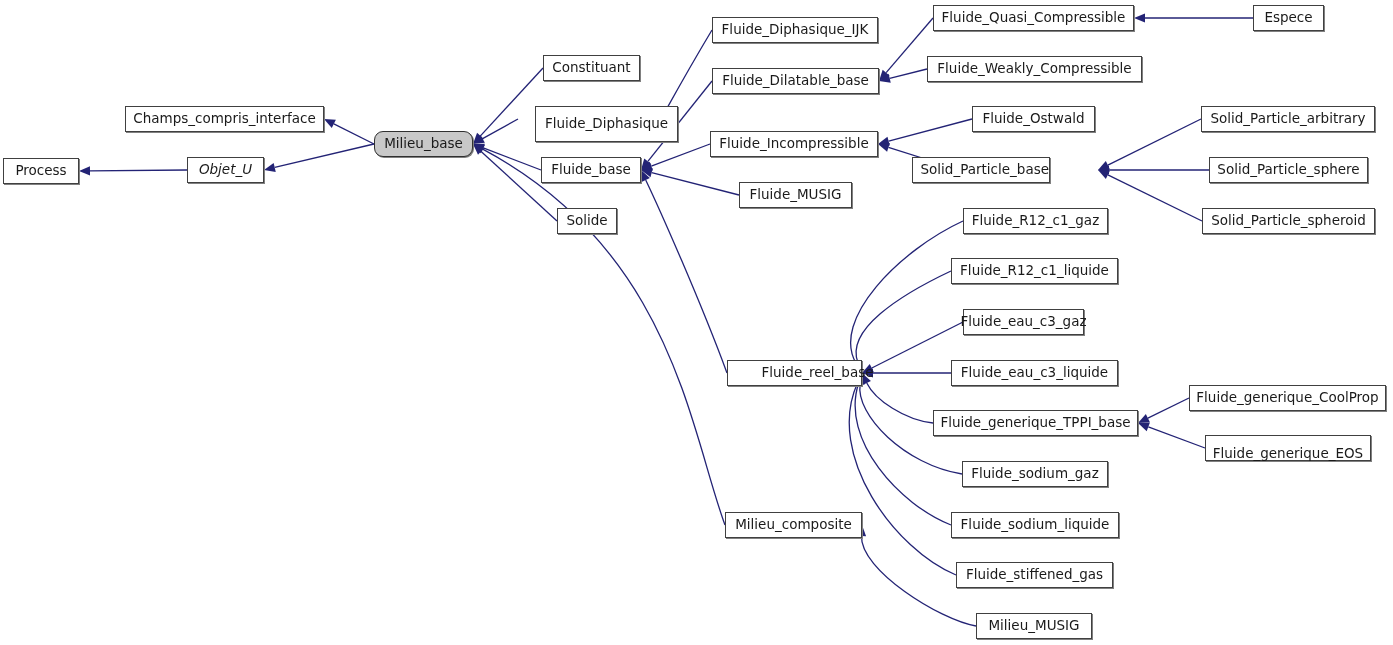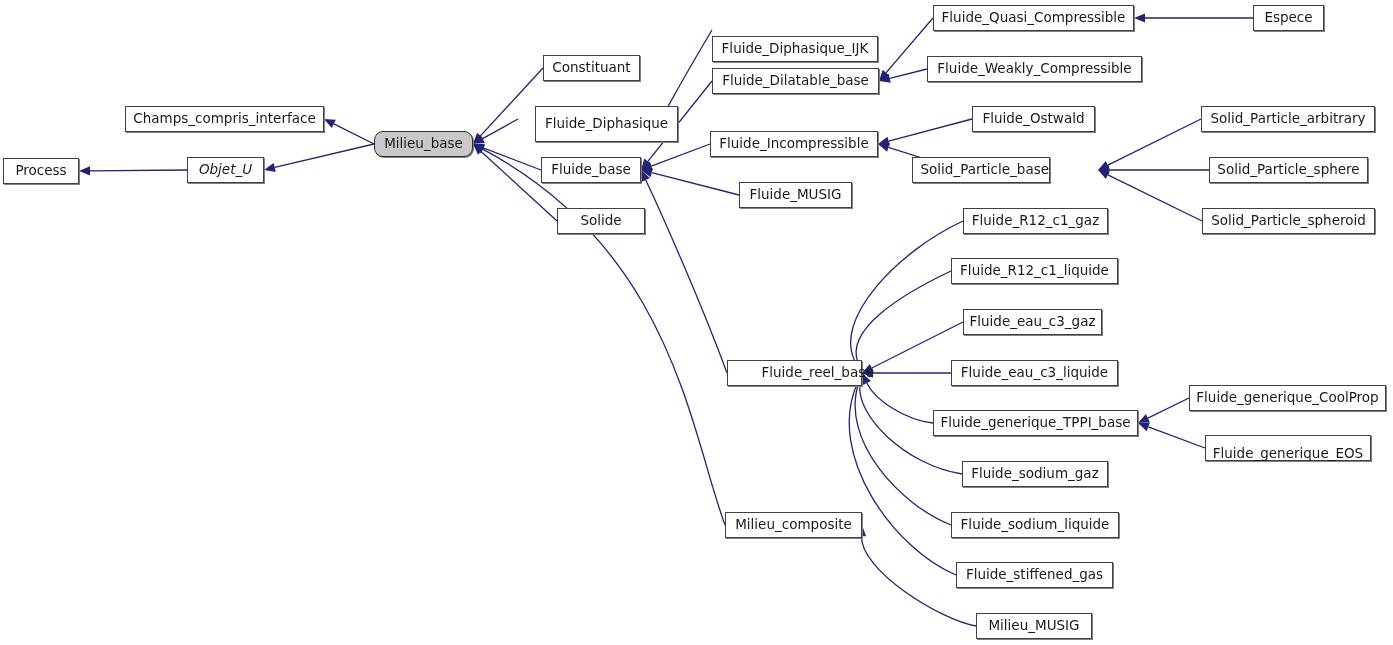--- a/index.html
+++ b/index.html
@@ -98,24 +98,24 @@
       </div>
       <div class="node" style="left: 543px; top: 55px; width: 97px; height: 26px;">
         <span>Constituant</span>
       </div>
       <div class="node" style="left: 518px; top: 106px; width: 143px; height: 36px; margin-left: 17px;">
         <span>Fluide_Diphasique</span>
       </div>
       <div class="node" style="left: 541px; top: 157px; width: 100px; height: 26px;">
         <span>Fluide_base</span>
       </div>
-      <div class="node" style="left: 557px; top: 208px; width: 88px; height: 26px;">
+      <div class="node" style="left: 557px; top: 208px; width: 60px; height: 26px;">
         <span>Solide</span>
       </div>
-      <div class="node" style="left: 712px; top: 17px; width: 166px; height: 26px; margin-top: 19px;">
+      <div class="node" style="left: 712px; top: 17px; width: 166px; height: 26px;">
         <span>Fluide_Diphasique_IJK</span>
       </div>
       <div class="node" style="left: 712px; top: 68px; width: 167px; height: 26px;">
         <span>Fluide_Dilatable_base</span>
       </div>
       <div class="node" style="left: 710px; top: 131px; width: 168px; height: 26px;">
         <span>Fluide_Incompressible</span>
       </div>
       <div class="node" style="left: 739px; top: 182px; width: 113px; height: 26px;">
         <span>Fluide_MUSIG</span>
@@ -146,21 +146,21 @@
       </div>
       <div class="node" style="left: 727px; top: 360px; width: 135px; height: 26px; padding-left: 46px;">
         <span>Fluide_reel_base</span>
       </div>
       <div class="node" style="left: 963px; top: 208px; width: 145px; height: 26px;">
         <span>Fluide_R12_c1_gaz</span>
       </div>
       <div class="node" style="left: 951px; top: 258px; width: 167px; height: 26px;">
         <span>Fluide_R12_c1_liquide</span>
       </div>
-      <div class="node" style="left: 963px; top: 309px; width: 139px; height: 26px;">
+      <div class="node" style="left: 963px; top: 309px; width: 121px; height: 26px;">
         <span>Fluide_eau_c3_gaz</span>
       </div>
       <div class="node" style="left: 951px; top: 360px; width: 167px; height: 26px;">
         <span>Fluide_eau_c3_liquide</span>
       </div>
       <div class="node" style="left: 933px; top: 410px; width: 205px; height: 26px;">
         <span>Fluide_generique_TPPI_base</span>
       </div>
       <div class="node" style="left: 1189px; top: 385px; width: 197px; height: 26px; justify-content: center;">
         <span>Fluide_generique_CoolProp</span>

